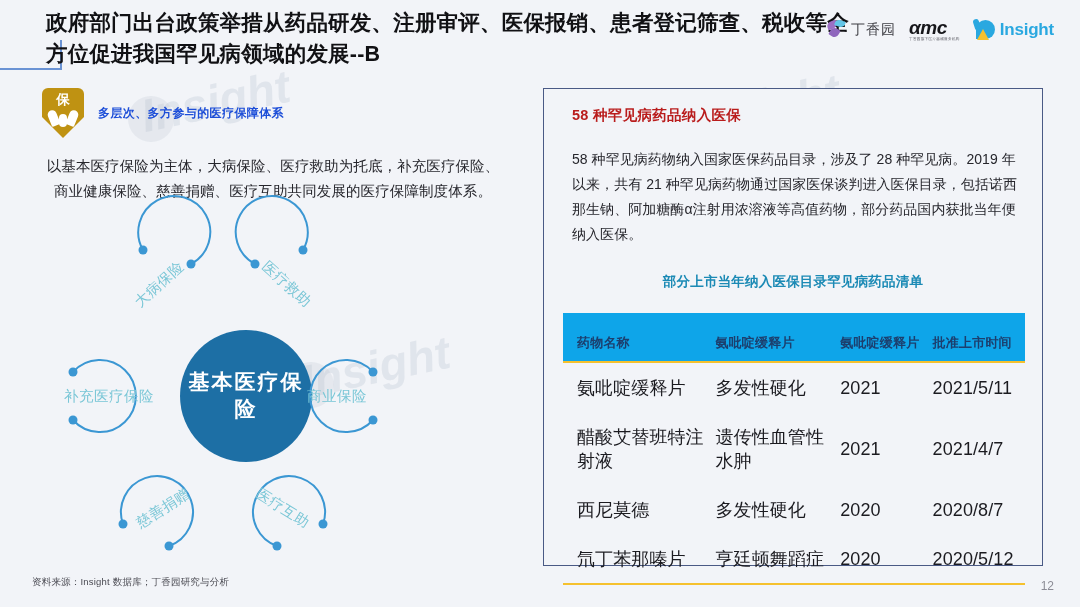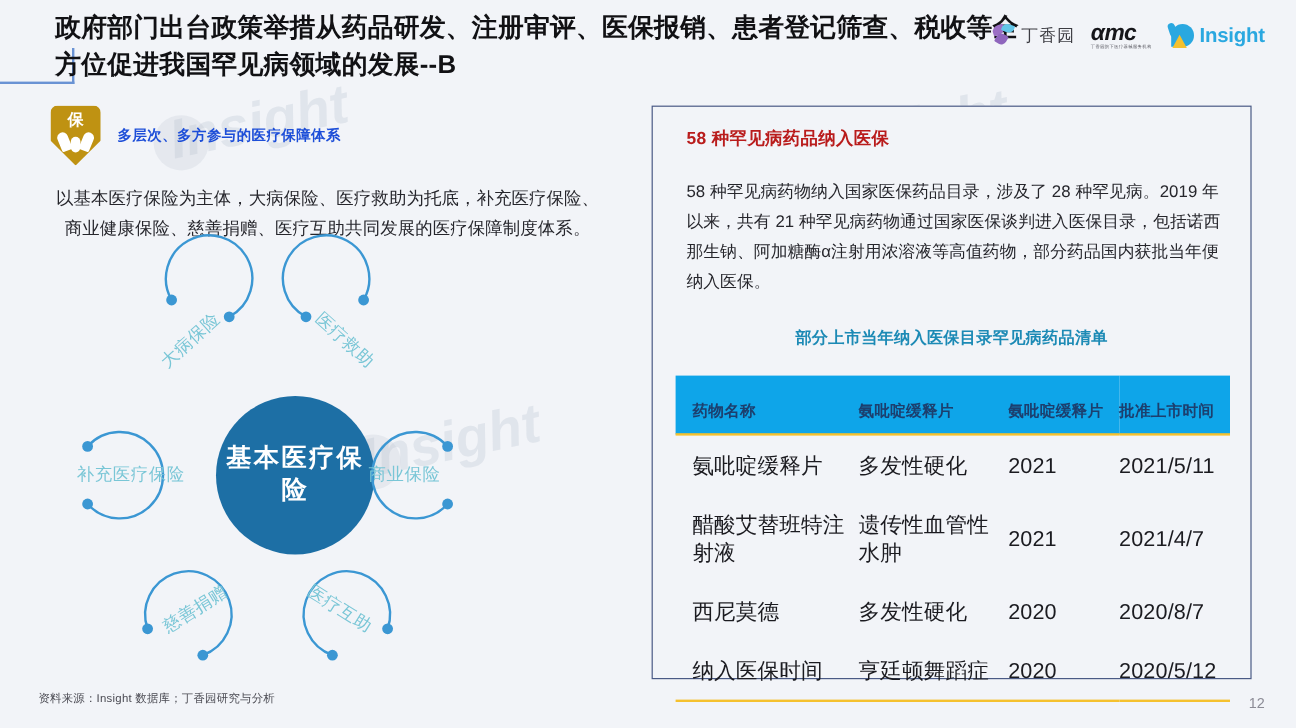--- a/index.html
+++ b/index.html
@@ -316,21 +316,21 @@
             <td>2021</td>
             <td>2021/4/7</td>
           </tr>
           <tr>
             <td>西尼莫德</td>
             <td>多发性硬化</td>
             <td>2020</td>
             <td>2020/8/7</td>
           </tr>
           <tr>
-            <td>纳入医保时间</td>
+            <td>氘丁苯那嗪片</td>
             <td>亨廷顿舞蹈症</td>
             <td>2020</td>
             <td>2020/5/12</td>
           </tr>
         </tbody>
       </table>
     </div>
   </div>
 
   <div class="src">资料来源：Insight 数据库；丁香园研究与分析</div>

